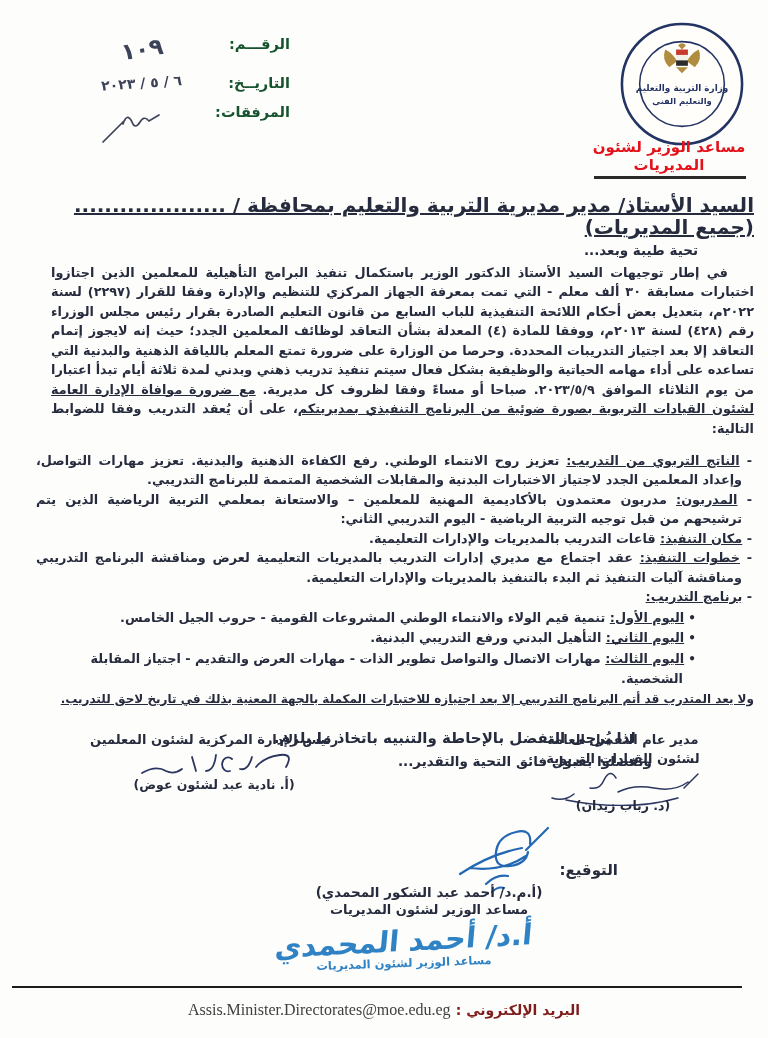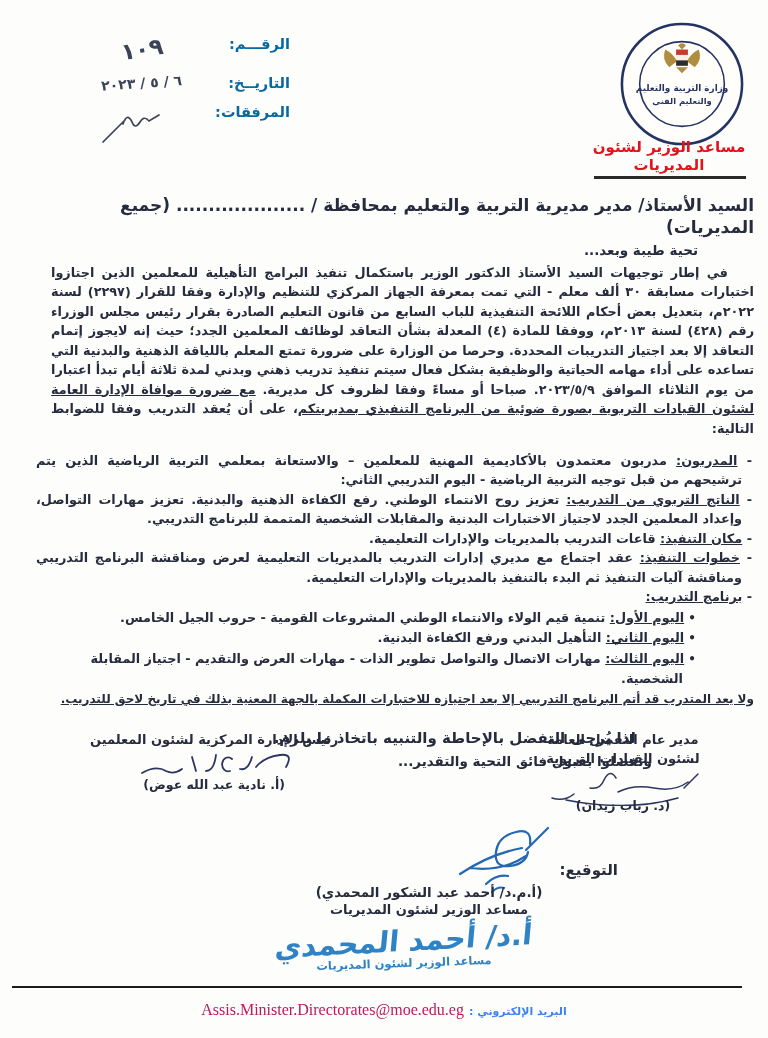--- a/index.html
+++ b/index.html
@@ -7,34 +7,34 @@
   .page {
     position:relative; width:768px; height:1038px; margin:0 auto;
     background:#fdfdfb; overflow:hidden;
     font-family:"DejaVu Sans", sans-serif; color:#262b3d;
     direction:rtl;
   }
 
   
   .hdr-fields { position:absolute; top:36px; left:55px; width:235px; direction:rtl; }
   .hdr-row { display:flex; align-items:flex-start; margin-bottom:13px; }
-  .hdr-label { font-weight:bold; font-size:14.5px; color:#0369a1; white-space:nowrap; letter-spacing:.3px; }
+  .hdr-label { font-weight:bold; font-size:14.5px; color:#14532d; white-space:nowrap; letter-spacing:.3px; }
   .hdr-value { flex:1; text-align:center; }
   .hw { color:#3c4258; font-weight:bold; }
   .hw-num { display:inline-block; font-size:23px; transform:rotate(-9deg); letter-spacing:5px; }
   .hw-date { display:inline-block; font-size:14px; transform:rotate(-4deg); white-space:nowrap; letter-spacing:1px; }
 
   .seal { position:absolute; top:20px; right:22px; width:128px; height:128px; }
   .office-title { position:absolute; top:138px; right:13px; width:172px; text-align:center;
     color:#e3121b; font-weight:bold; font-size:15px; letter-spacing:0; }
   .office-underline { position:absolute; top:176px; right:22px; width:152px; height:3px; background:#2a2a2a; }
 
   
   .content { position:absolute; top:194px; right:14px; left:36px; font-weight:700; font-size:12.8px; line-height:19.5px; }
-  .addressee { font-size:17px; line-height:22px; }
+  .addressee { font-size:20px; line-height:22px;text-decoration:underline; }
   .greeting { margin-right:56px; font-size:13.5px; margin-top:3px; }
   .bodypar { text-align:justify; text-indent:26px; margin-top:2px;margin-left:15px; }
   .u { text-decoration:underline; }
   .items { margin-top:2px; }
   .item { text-indent:-10px; padding-right:12px; text-align:justify; }
   .item::before { content:"- "; font-weight:bold; }
   .item-title { text-decoration:underline; }
   .days { margin-top:1px; }
   .day { margin-right:58px; text-indent:-13px; padding-right:13px; }
   .day::before { content:"•  "; font-size:12px; }
@@ -55,22 +55,22 @@
   .main-name { font-size:13.5px; }
   .main-title { font-size:13px; margin-top:2px; }
 
   .stamp { position:absolute; top:924px; left:0; right:-40px; text-align:center; color:#2f83c5; }
   .stamp-name { display:inline-block; font-weight:bold; font-size:29px; transform:rotate(-3deg) skewX(-8deg); letter-spacing:1px; }
   .stamp-sub { font-size:11.5px; font-weight:bold; transform:rotate(-2deg); margin-top:-2px; letter-spacing:1px; }
 
   
   .footer-line { position:absolute; left:12px; right:26px; top:986px; height:2px; background:#1c1c1c; }
   .footer { position:absolute; top:1000px; left:0; right:0; text-align:center; direction:rtl; }
-  .footer-label { font-weight:bold; font-size:11px; color:#3b82f6; }
-  .footer-email { direction:ltr; unicode-bidi:embed; font-family:"Liberation Serif", serif; font-size:16px; color:#be185d; }
+  .footer-label { font-weight:bold; font-size:14px; color:#7f1d1d; }
+  .footer-email { direction:ltr; unicode-bidi:embed; font-family:"Liberation Serif", serif; font-size:16px; color:#404040; }
 </style>
 </head>
 <body>
 
 <div class="page">
 
   <div class="hdr-fields">
     <div class="hdr-row">
       <span class="hdr-label">الرقـــم:</span>
       <span class="hdr-value hw hw-num">١٠٩</span>
@@ -114,30 +114,30 @@
   </div>
   <div class="office-title">مساعد الوزير لشئون المديريات</div>
   <div class="office-underline"></div>
 
   <div class="content">
     <div class="addressee">السيد الأستاذ/ مدير مديرية التربية والتعليم بمحافظة / .................... (جميع المديريات)</div>
     <div class="greeting">تحية طيبة وبعد...</div>
     <p class="bodypar"><span>في إطار توجيهات السيد الأستاذ الدكتور الوزير باستكمال تنفيذ البرامج التأهيلية للمعلمين الذين اجتازوا اختبارات مسابقة ٣٠ ألف معلم - التي تمت بمعرفة الجهاز المركزي للتنظيم والإدارة وفقا للقرار (٢٢٩٧) لسنة ٢٠٢٢م، بتعديل بعض أحكام اللائحة التنفيذية للباب السابع من قانون التعليم الصادرة بقرار رئيس مجلس الوزراء رقم (٤٢٨) لسنة ٢٠١٣م، ووفقا للمادة (٤) المعدلة بشأن التعاقد لوظائف المعلمين الجدد؛ حيث إنه لايجوز إتمام التعاقد إلا بعد اجتياز التدريبات المحددة. وحرصا من الوزارة على ضرورة تمتع المعلم باللياقة الذهنية والبدنية التي تساعده على أداء مهامه الحياتية والوظيفية بشكل فعال سيتم تنفيذ تدريب ذهني وبدني لمدة ثلاثة أيام تبدأ اعتبارا من يوم الثلاثاء الموافق ٢٠٢٣/٥/٩. صباحا أو مساءً وفقا لظروف كل مديرية. </span><span class="u">مع ضرورة موافاة الإدارة العامة لشئون القيادات التربوية بصورة ضوئية من البرنامج التنفيذي بمديريتكم</span><span>، على أن يُعقد التدريب وفقا للضوابط التالية:</span></p>
 
     <div class="items">
+      <div class="item"><span class="item-title">الناتج التربوي من التدريب:</span> <span>تعزيز روح الانتماء الوطني. رفع الكفاءة الذهنية والبدنية. تعزيز مهارات التواصل، وإعداد المعلمين الجدد لاجتياز الاختبارات البدنية والمقابلات الشخصية المتممة للبرنامج التدريبي.</span></div>
       <div class="item"><span class="item-title">المدربون:</span> <span>مدربون معتمدون بالأكاديمية المهنية للمعلمين – والاستعانة بمعلمي التربية الرياضية الذين يتم ترشيحهم من قبل توجيه التربية الرياضية - اليوم التدريبي الثاني:</span></div>
-      <div class="item"><span class="item-title">الناتج التربوي من التدريب:</span> <span>تعزيز روح الانتماء الوطني. رفع الكفاءة الذهنية والبدنية. تعزيز مهارات التواصل، وإعداد المعلمين الجدد لاجتياز الاختبارات البدنية والمقابلات الشخصية المتممة للبرنامج التدريبي.</span></div>
       <div class="item"><span class="item-title">مكان التنفيذ:</span> <span>قاعات التدريب بالمديريات والإدارات التعليمية.</span></div>
       <div class="item"><span class="item-title">خطوات التنفيذ:</span> <span>عقد اجتماع مع مديري إدارات التدريب بالمديريات التعليمية لعرض ومناقشة البرنامج التدريبي ومناقشة آليات التنفيذ ثم البدء بالتنفيذ بالمديريات والإدارات التعليمية.</span></div>
       <div class="item"><span class="item-title">برنامج التدريب:</span> <span></span></div>
     </div>
 
     <div class="days">
       <div class="day"><span class="day-title">اليوم الأول:</span> <span>تنمية قيم الولاء والانتماء الوطني المشروعات القومية - حروب الجيل الخامس.</span></div>
-      <div class="day"><span class="day-title">اليوم الثاني:</span> <span>التأهيل البدني ورفع الكفاءة البدنية.</span></div>
+      <div class="day"><span class="day-title">اليوم الثاني:</span> <span>التأهيل البدني ورفع التدريبي البدنية.</span></div>
       <div class="day"><span class="day-title">اليوم الثالث:</span> <span>مهارات الاتصال والتواصل تطوير الذات - مهارات العرض والتقديم - اجتياز المقابلة الشخصية.</span></div>
     </div>
 
     <div class="warning">ولا يعد المتدرب قد أتم البرنامج التدريبي إلا بعد اجتيازه للاختبارات المكملة بالجهة المعنية بذلك في تاريخ لاحق للتدريب.</div>
     <div class="closing1">لذا يُرجى التفضل بالإحاطة والتنبيه باتخاذ ما يلزم.</div>
     <div class="closing2">وتفضلوا بقبول فائق التحية والتقدير...</div>
   </div>
 
   <div class="sig-row">
     <div class="sig-block">
@@ -146,21 +146,21 @@
       <svg class="sig-scribble" width="170" height="42" viewBox="0 0 170 42">
         <path d="M160,10 l-14,14 M150,18 q-14,10 -34,6 q-20,-4 -36,4 M78,14 q-6,-10 -12,2 q-4,10 -14,8 M36,30 q-10,8 -22,4 M140,34 q-50,14 -112,2" fill="none" stroke="#2c3560" stroke-width="1.5" stroke-linecap="round"></path>
       </svg>
       <div class="sig-name">(د. رباب زيدان)</div>
     </div>
     <div class="sig-block">
       <div>رئيس الإدارة المركزية لشئون المعلمين</div>
       <svg class="sig-scribble" width="180" height="40" viewBox="0 0 180 40">
         <path d="M162,22 q8,-14 -6,-12 q-16,2 -24,12 M128,12 q-4,14 -12,12 M108,14 a6,7 0 1 0 -2,12 M92,10 q-2,16 -10,16 M72,26 l-4,-14 M58,24 q-8,6 -16,2 q-10,-6 -24,2" fill="none" stroke="#2c3560" stroke-width="1.8" stroke-linecap="round"></path>
       </svg>
-      <div class="sig-name">(أ. نادية عبد الله عوض)</div>
+      <div class="sig-name">(أ. نادية عبد لشئون عوض)</div>
     </div>
   </div>
 
   <div class="tawqee">
     <span class="tawqee-label">التوقيع:</span>
     <svg width="130" height="78" viewBox="0 0 130 78">
       <path d="M118,6 l-22,22 M100,22 q2,-16 -14,-12 q-18,4 -20,20 q-2,16 14,14 q16,-2 18,-14 M96,34 q-24,16 -56,12 M30,52 q30,-20 62,-26 M56,62 q10,-10 22,-8 M62,70 q6,-6 12,-4" fill="none" stroke="#2468b4" stroke-width="2.2" stroke-linecap="round"></path>
     </svg>
   </div>
 

